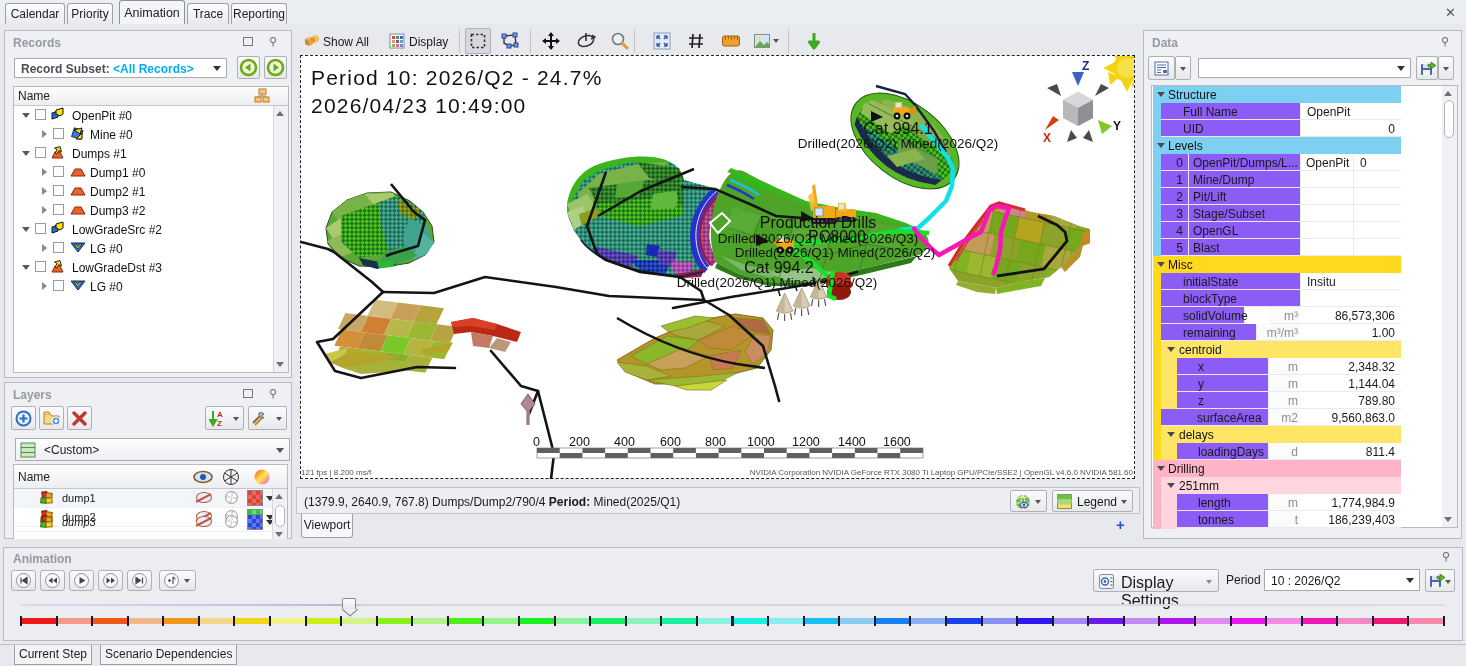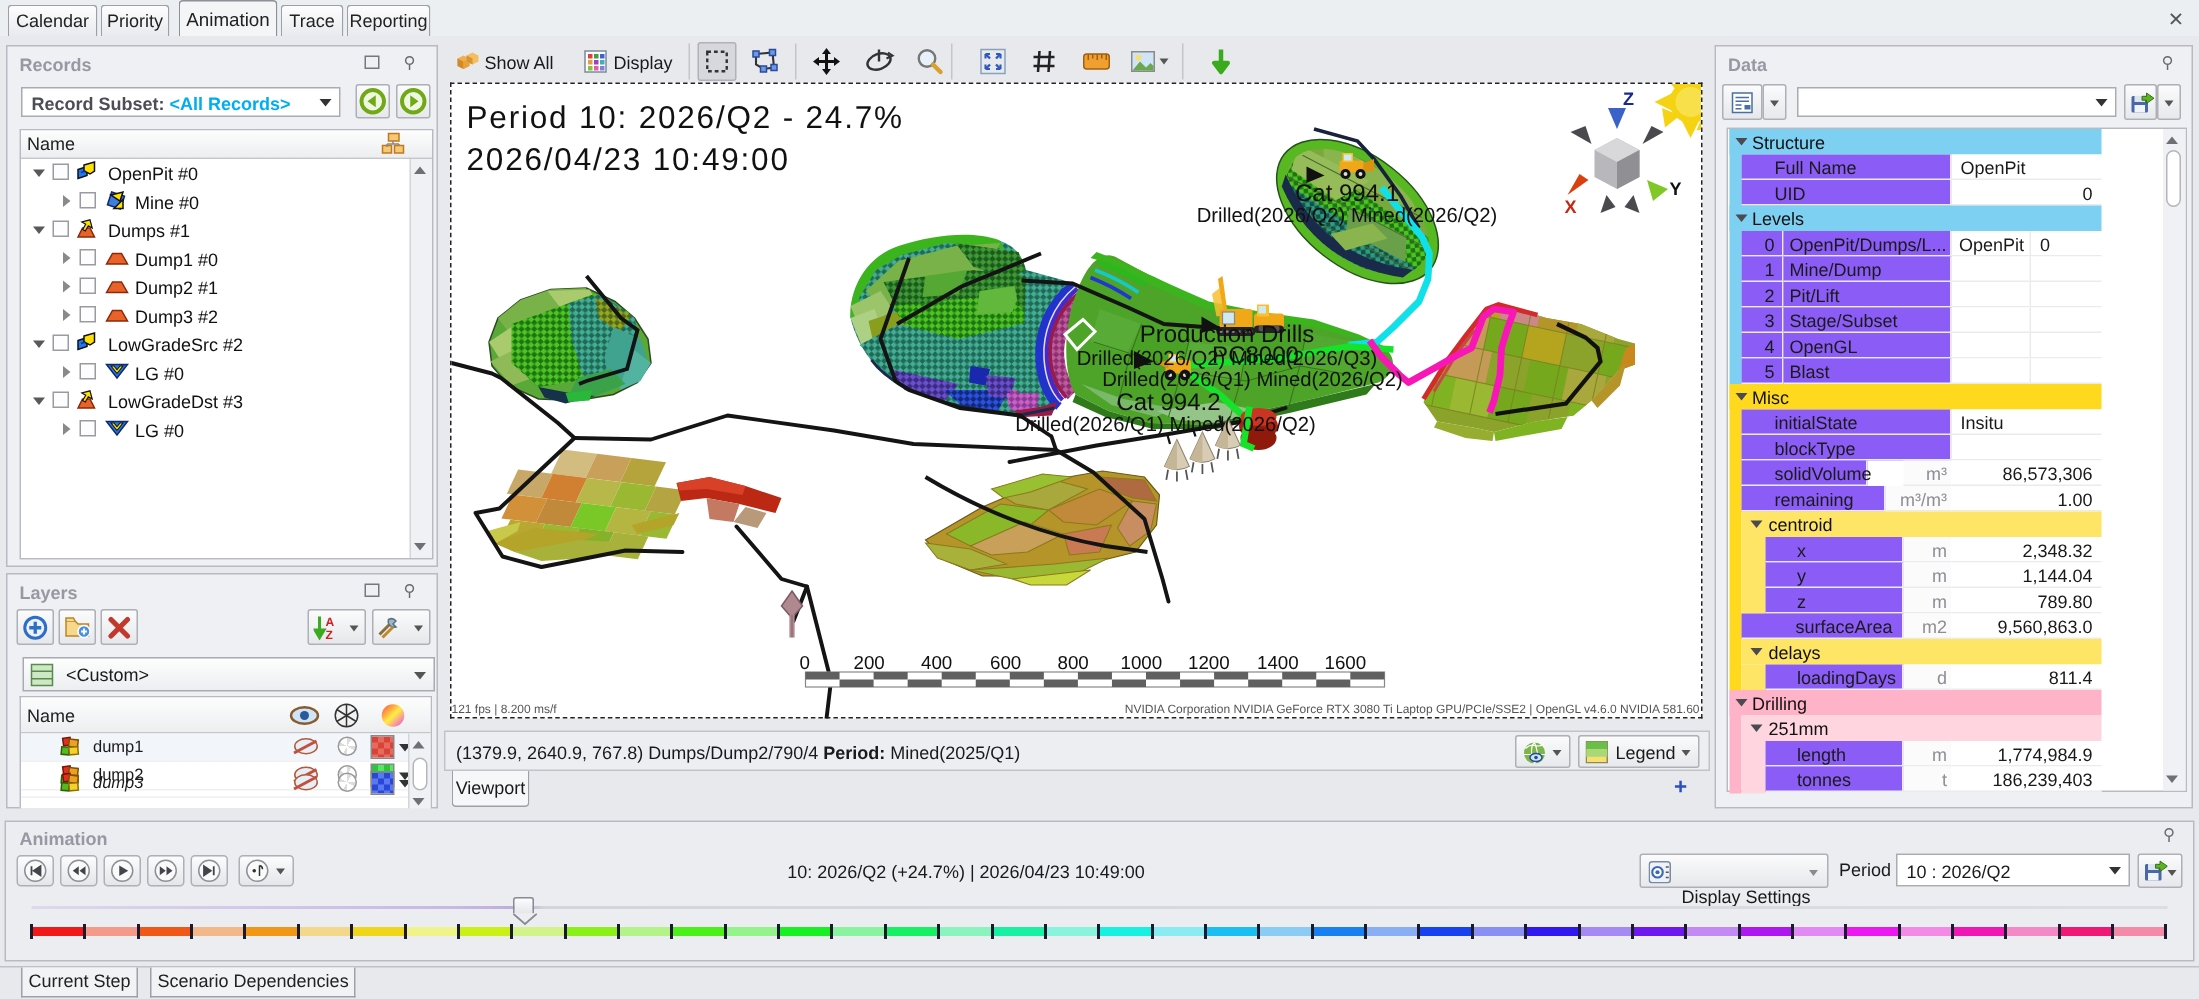--- a/index.html
+++ b/index.html
@@ -981,27 +981,26 @@
         </svg></div>
     <div class="pbtn" style="left:123px;"><svg width="23" height="19">
           <circle cx="11.5" cy="9.5" r="7" fill="#fafafa" stroke="#8f9096"></circle>
           <path d="M8 6.5 l4.5 3 -4.5 3 Z M14.5 6.5 v6" fill="#44454a" stroke="#44454a" stroke-width="1.2"></path>
         </svg></div>
     <div class="pbtn" style="left:155px;width:37px;"><svg width="23" height="19">
           <circle cx="11.5" cy="9.5" r="7" fill="#fafafa" stroke="#8f9096"></circle>
           <circle cx="9.5" cy="9.5" r="1.2" fill="#333"></circle>
           <path d="M13 6 v7 M13 6 a2.5 2.5 0 0 1 2 2.5" stroke="#333" fill="none"></path>
         </svg><span style="position:absolute;right:5px;top:8px;width:0;height:0;border-left:3.5px solid transparent;border-right:3.5px solid transparent;border-top:4px solid #555;"></span></div>
-    <div class="abs" style="left:0;top:26px;width:1280px;text-align:center;font-size:12px;">10: 2026/Q2 (+24.7%) | 2026/04/23 10:49:00</div>
     <div class="btn" style="left:1089px;top:21px;width:126px;height:23px;"><svg width="15" height="15" viewBox="0 0 15 15" style="margin:4px 0 0 5px;">
           <rect x="0.5" y="0.5" width="14" height="14" rx="2" fill="#eef2f8" stroke="#7a8aa0"></rect>
           <circle cx="6" cy="7.5" r="3.5" fill="#fff" stroke="#3a6ab0" stroke-width="1.4"></circle>
           <circle cx="6" cy="7.5" r="1.4" fill="#3a6ab0"></circle>
           <path d="M11.5 4 h2 M11.5 7.5 h2 M11.5 11 h2" stroke="#555"></path>
-        </svg><span style="position:absolute;left:27px;top:21px;font-size:12px;">Display Settings</span><span style="position:absolute;right:6px;top:10px;width:0;height:0;border-left:3.5px solid transparent;border-right:3.5px solid transparent;border-top:4px solid #8a8a90;"></span></div>
+        </svg><span style="position:absolute;left:27px;top:4px;font-size:16px;">Display Settings</span><span style="position:absolute;right:6px;top:10px;width:0;height:0;border-left:3.5px solid transparent;border-right:3.5px solid transparent;border-top:4px solid #8a8a90;"></span></div>
     <span class="abs" style="left:1222px;top:25px;font-size:12px;">Period</span>
     <div class="combo" style="left:1260px;top:21px;width:156px;height:22px;">
         <span style="position:absolute;left:6px;top:4px;font-size:12px;">10 : 2026/Q2</span>
         <span class="arr"></span>
       </div>
     <div class="btn" style="left:1421px;top:21px;width:30px;height:23px;"><svg width="16" height="16" viewBox="0 0 16 16" style="margin:3px 0 0 3px;">
           <rect x="1" y="3" width="11" height="11" rx="1" fill="#4a68a8"></rect>
           <rect x="3" y="3" width="7" height="4" fill="#dbe4f0"></rect>
           <rect x="3" y="9" width="7" height="5" fill="#f0f3f8"></rect>
           <path d="M8 3 l5 3.5 -5 3.5 v-2.2 h-3 v-2.6 h3 Z" fill="#5fb323" stroke="#2a6a10" stroke-width="0.6" transform="translate(3,-2)"></path>

